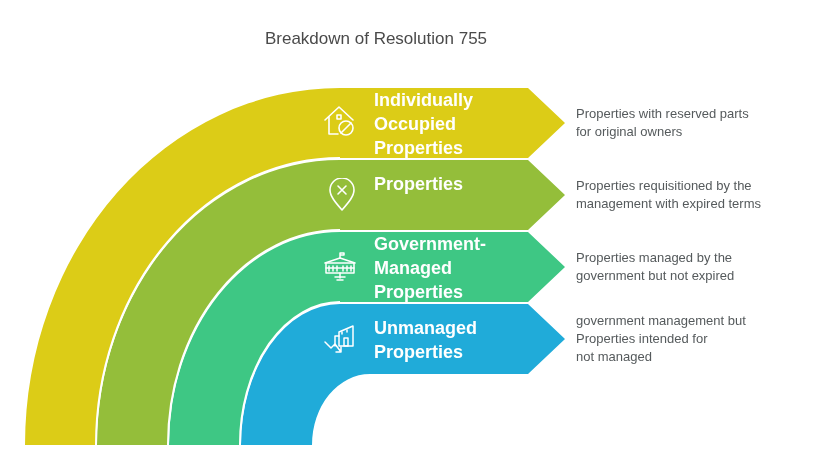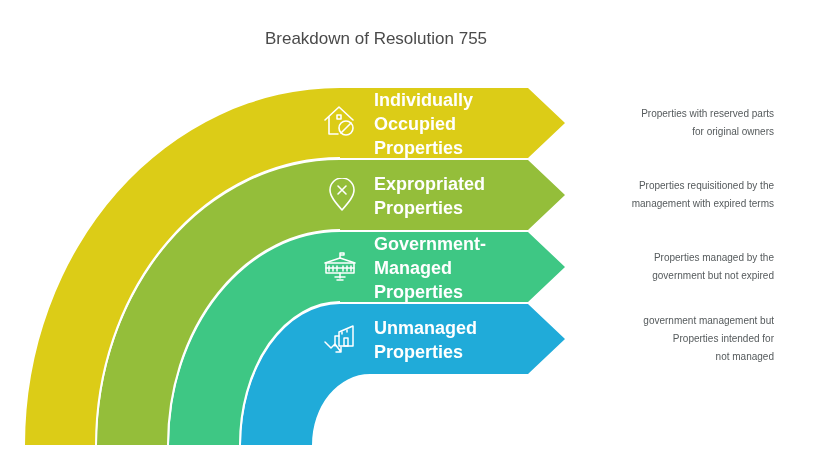--- a/index.html
+++ b/index.html
@@ -2,21 +2,21 @@
 <html><head>
 <meta charset="utf-8">
 <style>
   html, body { margin: 0; padding: 0; background: #ffffff; }
   body { width: 817px; height: 459px; position: relative; overflow: hidden;
          font-family: "Liberation Sans", "DejaVu Sans", sans-serif; }
   .title { position: absolute; left: 0; width: 752px; top: 29px; text-align: center;
            font-size: 17px; color: #4a4a4a; }
   svg.diagram { position: absolute; left: 0; top: 0; }
   .label { position: absolute; color: #ffffff; font-size: 18px; line-height: 24px; font-weight: bold; }
-  .desc { position: absolute; left: 544px; color: #555a5c; font-size: 10px; line-height: 18px; width: 230px; text-align: right; }
+  .desc { position: absolute; left: 576px; color: #555a5c; font-size: 13px; line-height: 18px; width: 230px; }
   .icon { position: absolute; width: 34px; height: 34px; }
 </style>
 </head>
 <body>
 
 <div class="title">Breakdown of Resolution 755</div>
 
 <svg class="diagram" width="817" height="459" viewBox="0 0 817 459">
 
   <path d="M25,445 A315,357 0 0 1 340,88 L528,88 L565,123 L528,158 L340,158 L340,158 A244,288 0 0 0 96,445 Z" fill="#dccc17"></path>
@@ -70,21 +70,20 @@
     <path d="M2,20 L8,26 L12,22 L18,30 M18,30 L18,25 M18,30 L13,30"></path>
   </g>
 </svg>
 
 <div class="label" style="left:374px;top:88px">
   <div>Individually</div>
   <div>Occupied</div>
   <div>Properties</div>
 </div>
 <div class="label" style="left:374px;top:172px">
-  <div>Expropriated</div>
   <div>Properties</div>
 </div>
 <div class="label" style="left:374px;top:232px">
   <div>Government-</div>
   <div>Managed</div>
   <div>Properties</div>
 </div>
 <div class="label" style="left:374px;top:316px">
   <div>Unmanaged</div>
   <div>Properties</div>

